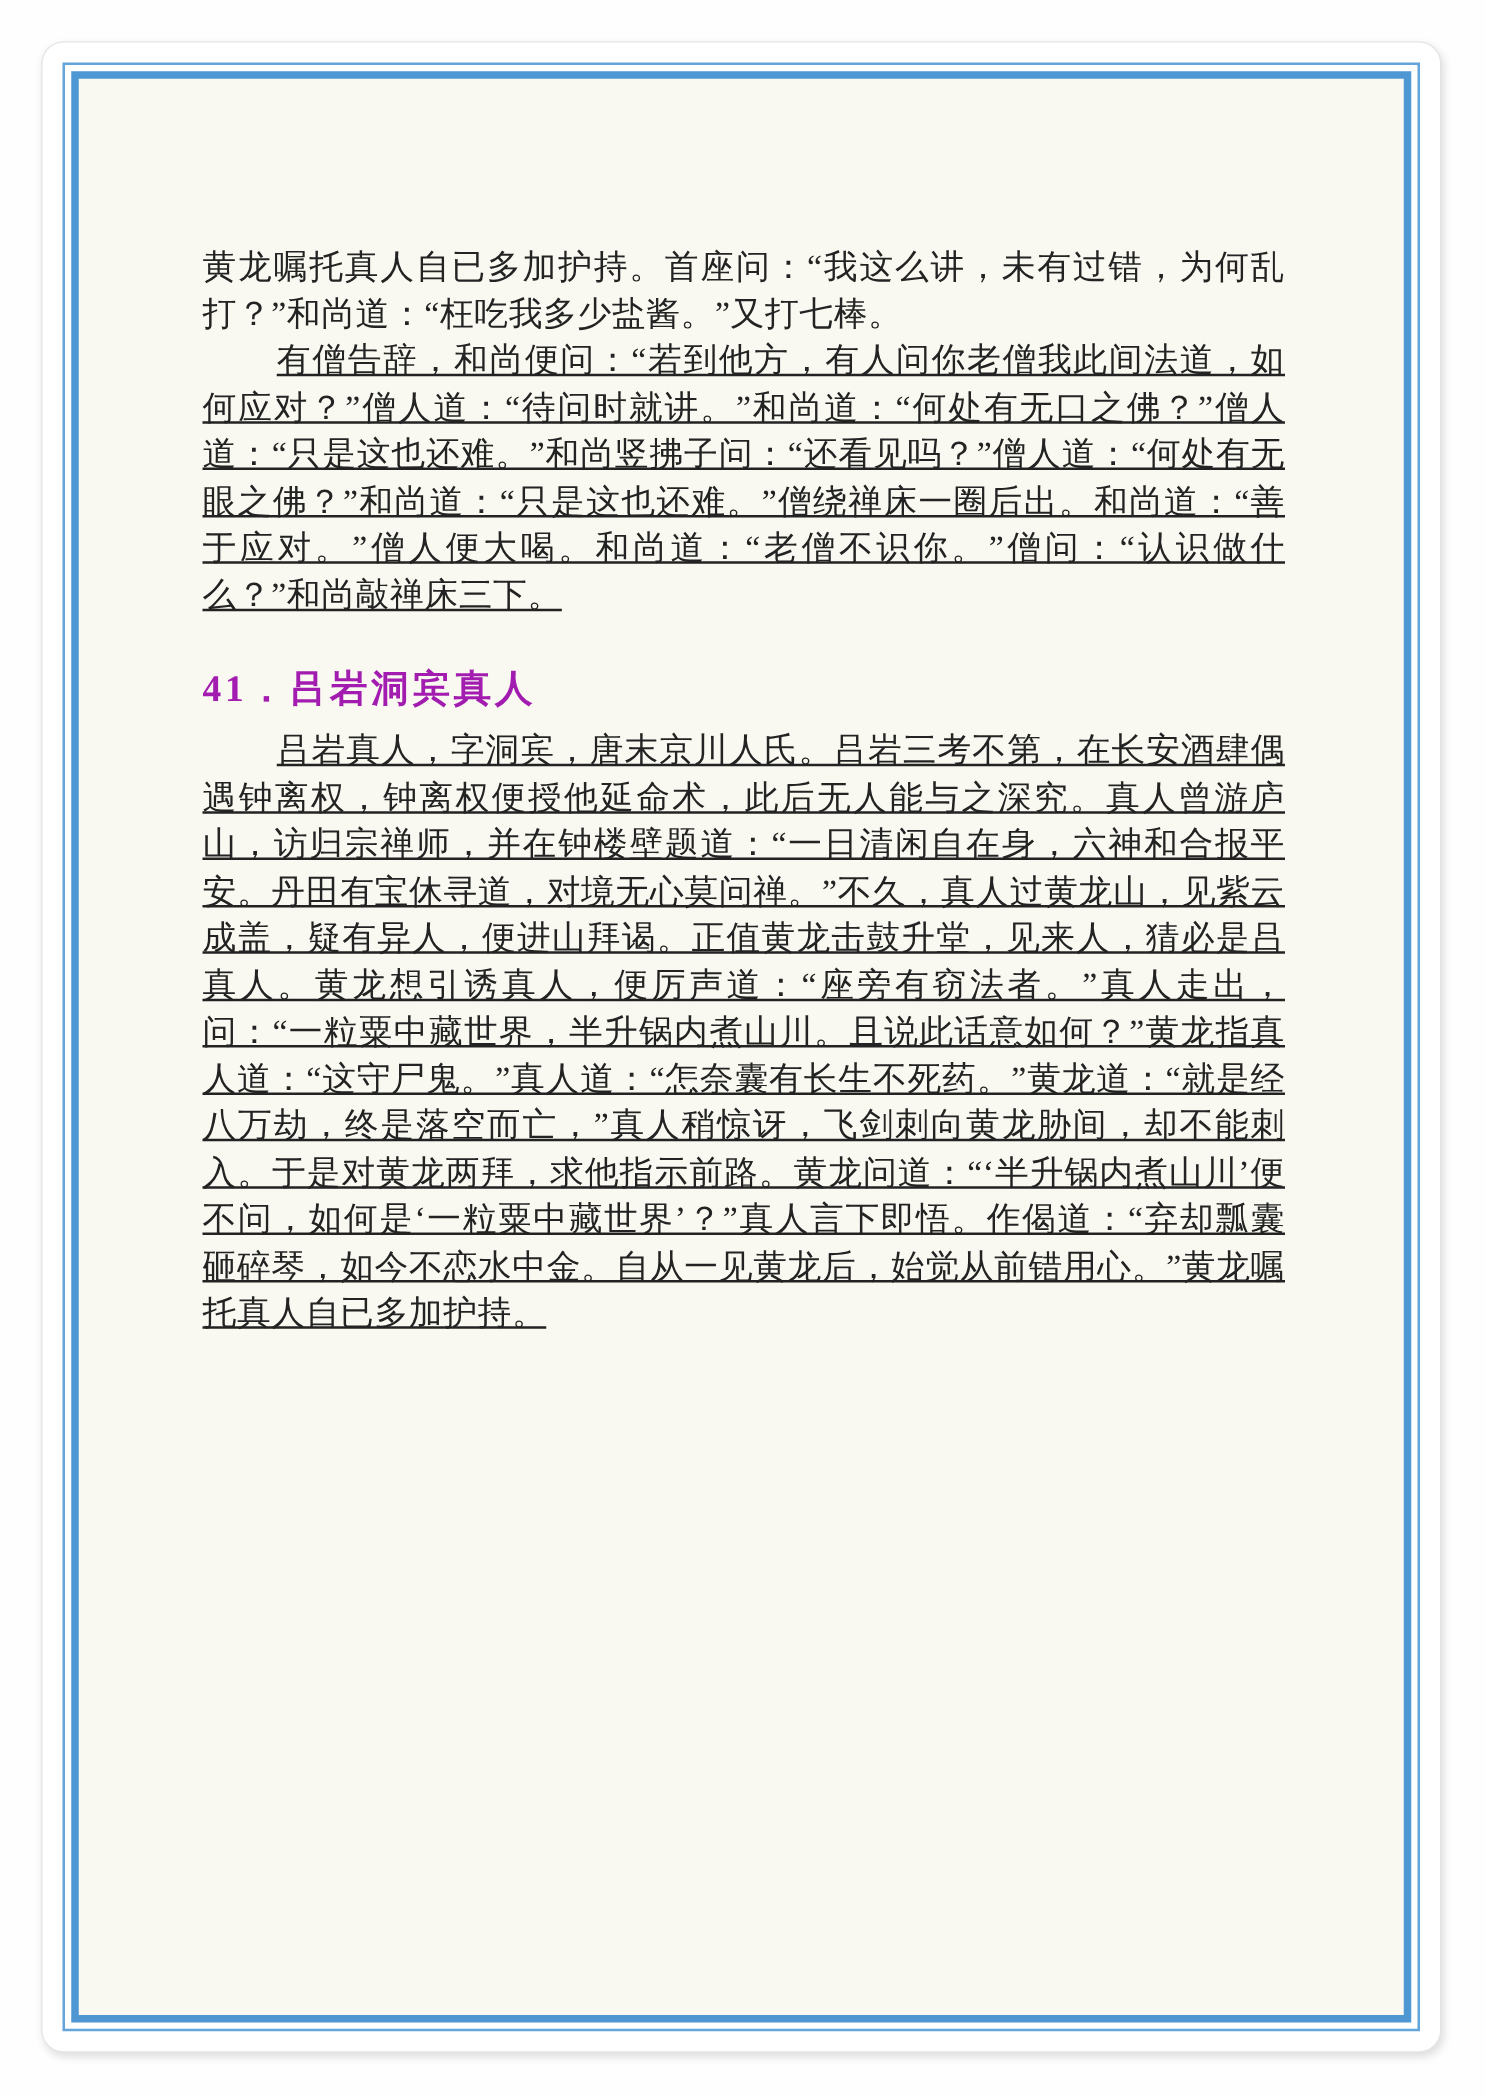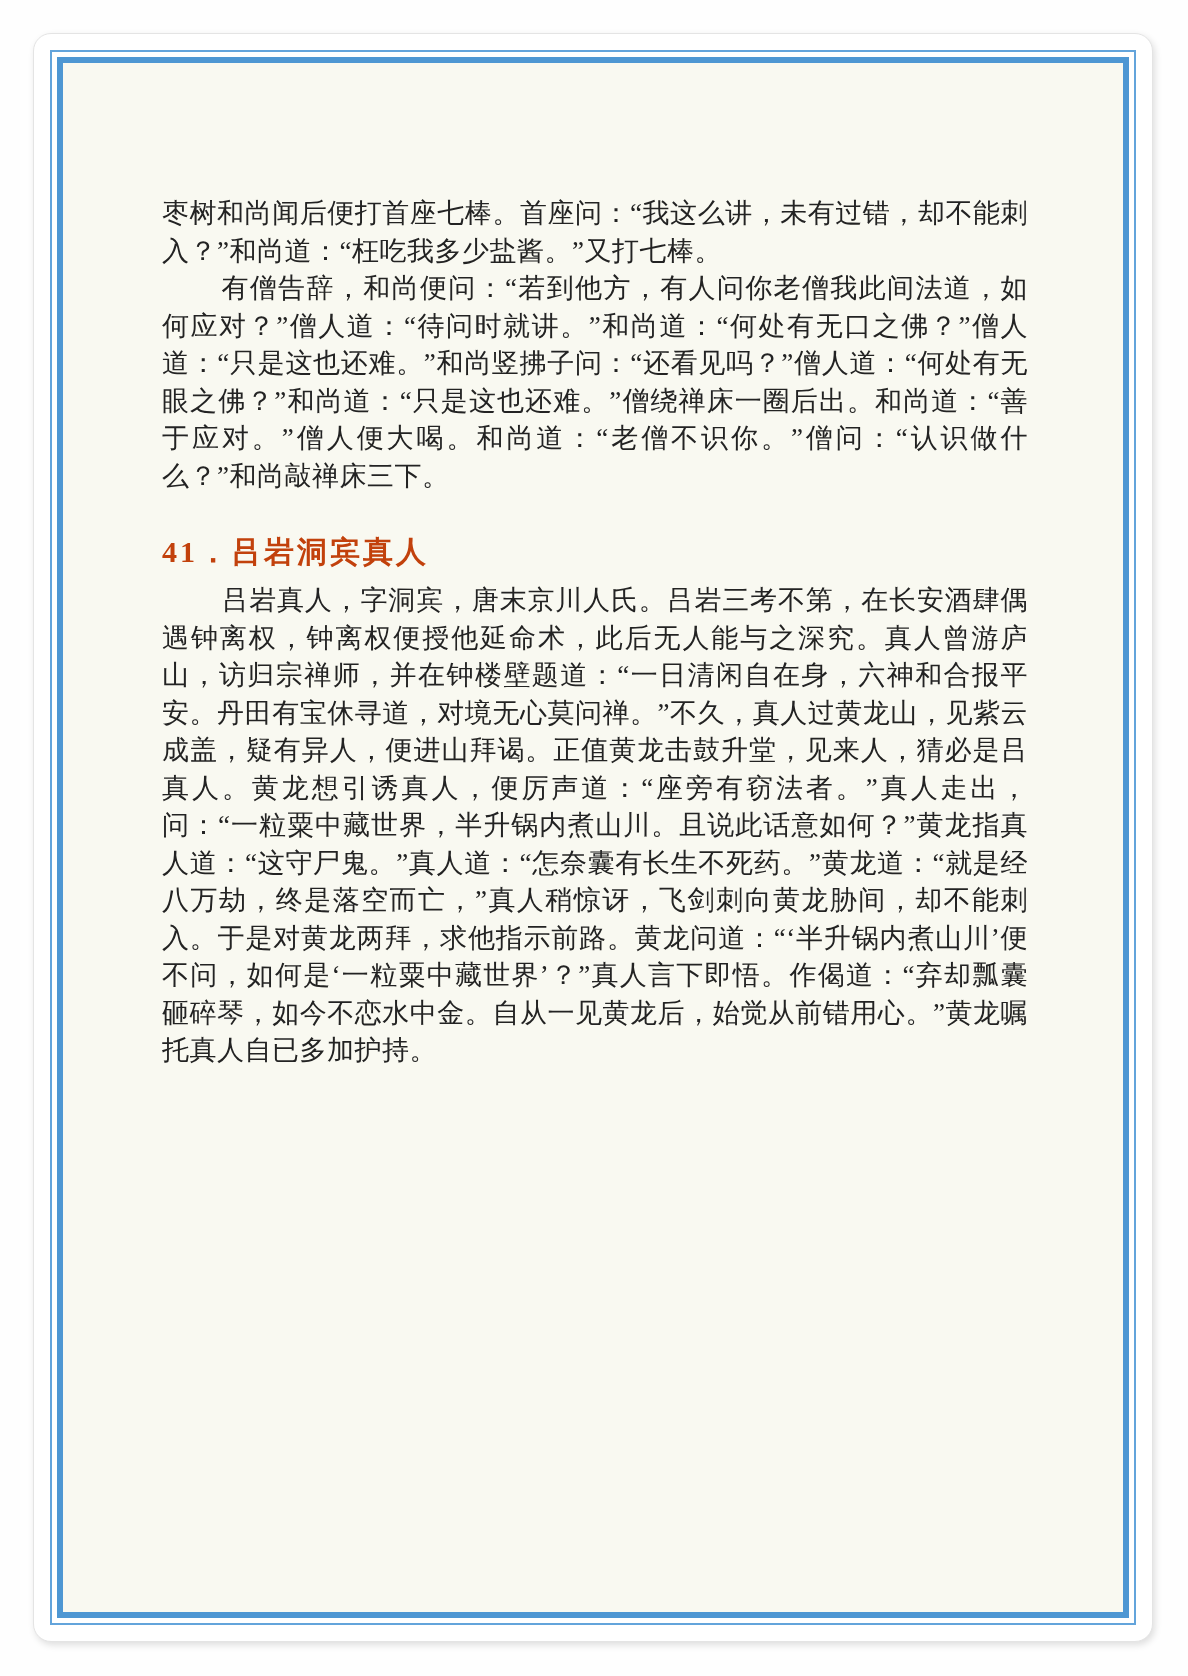--- a/index.html
+++ b/index.html
@@ -41,40 +41,40 @@
   }
   .para {
     margin: 0;
     font-size: 27px;
     line-height: 37.5px;
     text-align: justify;
     text-justify: inter-character;
     word-break: break-all;
     letter-spacing: 0.5px;
   }
-  .para.indent { text-indent: 2.2em; }
+  .para.indent { text-indent: 2.2em; text-decoration: underline; }
   .heading {
     margin: 37px 0 10px 0;
     font-size: 30px;
     line-height: 40px;
     font-weight: bold;
     letter-spacing: 3px;
-    color: #c2410c;
+    color: #a21caf;
   }
 </style>
 </head>
 <body>
 
 <div class="page">
   <div class="card">
     <div class="frame-thin">
       <div class="frame-thick">
         <div class="content">
 
-          <p class="para">枣树和尚闻后便打首座七棒。首座问：“我这么讲，未有过错，却不能刺入？”和尚道：“枉吃我多少盐酱。”又打七棒。</p>
+          <p class="para">黄龙嘱托真人自已多加护持。首座问：“我这么讲，未有过错，为何乱打？”和尚道：“枉吃我多少盐酱。”又打七棒。</p>
 
           <p class="para indent">有僧告辞，和尚便问：“若到他方，有人问你老僧我此间法道，如何应对？”僧人道：“待问时就讲。”和尚道：“何处有无口之佛？”僧人道：“只是这也还难。”和尚竖拂子问：“还看见吗？”僧人道：“何处有无眼之佛？”和尚道：“只是这也还难。”僧绕禅床一圈后出。和尚道：“善于应对。”僧人便大喝。和尚道：“老僧不识你。”僧问：“认识做什么？”和尚敲禅床三下。</p>
 
           <h2 class="heading">41．吕岩洞宾真人</h2>
 
           <p class="para indent">吕岩真人，字洞宾，唐末京川人氏。吕岩三考不第，在长安酒肆偶遇钟离权，钟离权便授他延命术，此后无人能与之深究。真人曾游庐山，访归宗禅师，并在钟楼壁题道：“一日清闲自在身，六神和合报平安。丹田有宝休寻道，对境无心莫问禅。”不久，真人过黄龙山，见紫云成盖，疑有异人，便进山拜谒。正值黄龙击鼓升堂，见来人，猜必是吕真人。黄龙想引诱真人，便厉声道：“座旁有窃法者。”真人走出，问：“一粒粟中藏世界，半升锅内煮山川。且说此话意如何？”黄龙指真人道：“这守尸鬼。”真人道：“怎奈囊有长生不死药。”黄龙道：“就是经八万劫，终是落空而亡，”真人稍惊讶，飞剑刺向黄龙胁间，却不能刺入。于是对黄龙两拜，求他指示前路。黄龙问道：“‘半升锅内煮山川’便不问，如何是‘一粒粟中藏世界’？”真人言下即悟。作偈道：“弃却瓢囊砸碎琴，如今不恋水中金。自从一见黄龙后，始觉从前错用心。”黄龙嘱托真人自已多加护持。</p>
 
 
 
 

